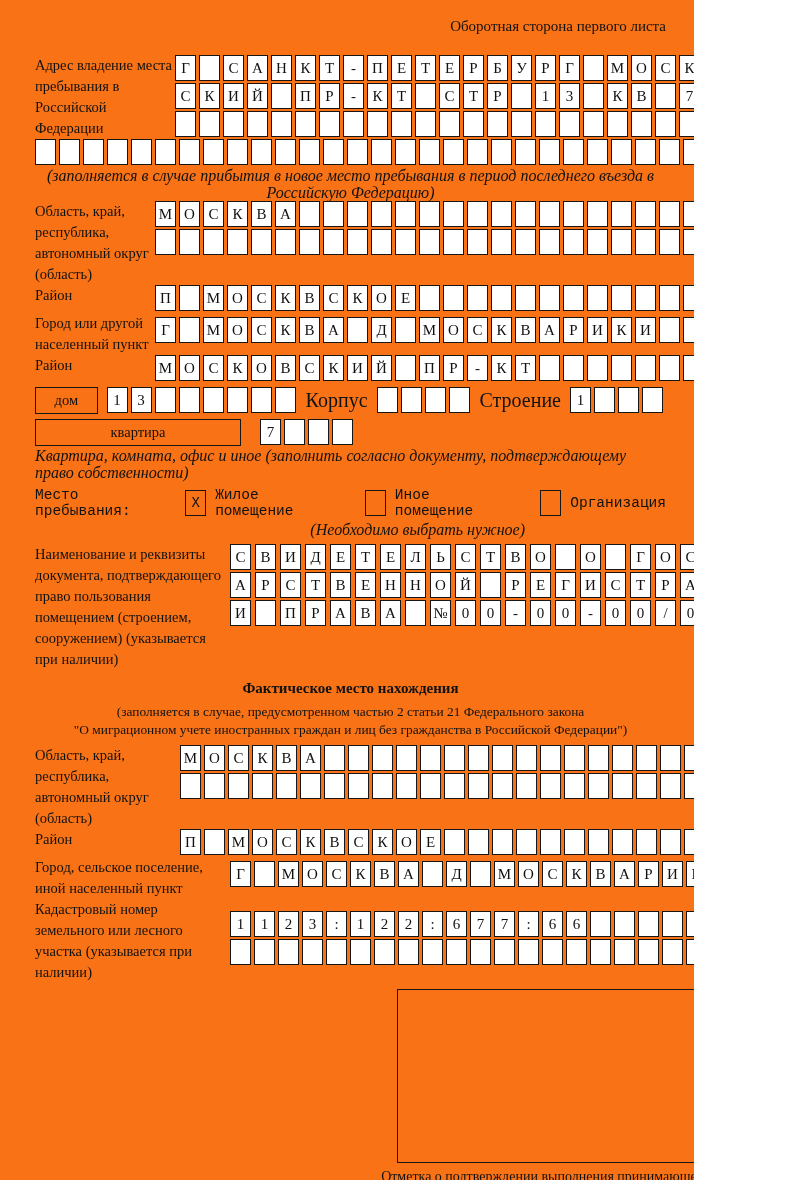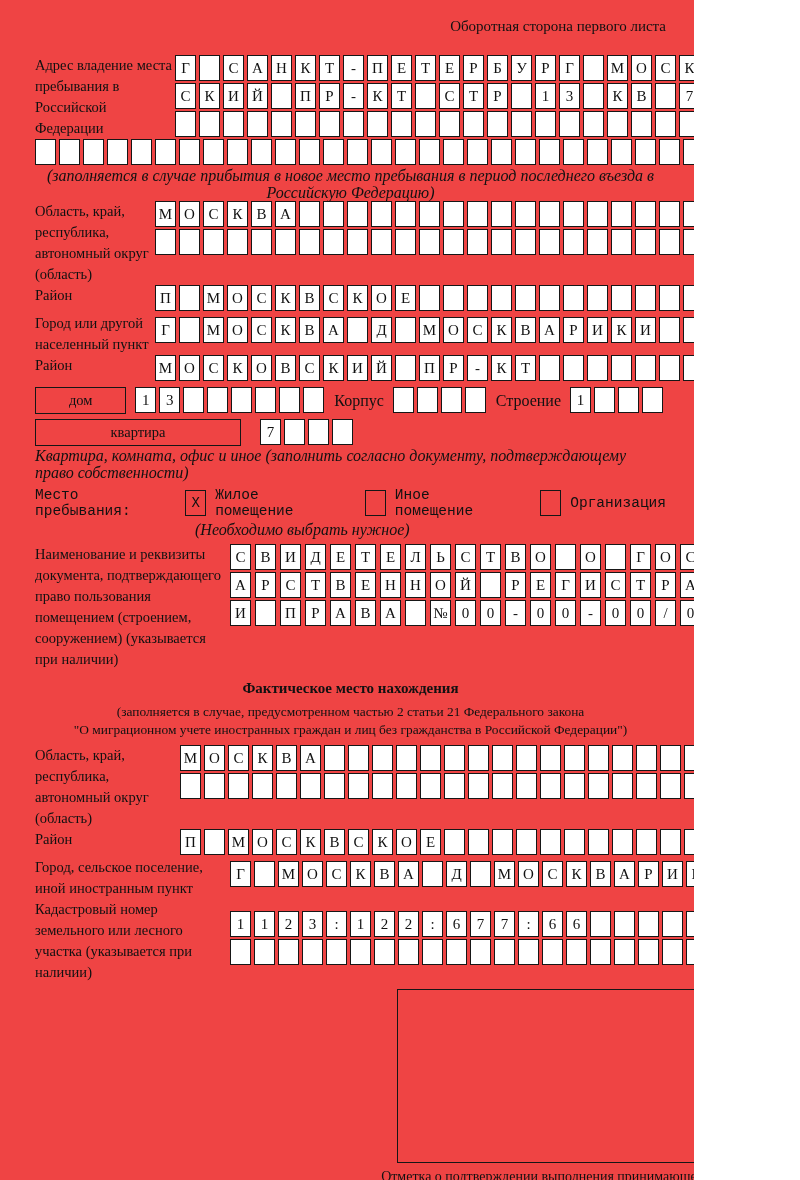--- a/index.html
+++ b/index.html
@@ -1,17 +1,17 @@
 <!DOCTYPE html>
 <html><head>
 <meta charset="utf-8">
 <style>
   * { margin:0; padding:0; box-sizing:border-box; }
   body { background:#fff; font-family:"Liberation Serif","DejaVu Serif",serif; color:#111; }
-  .page { width:694px; height:1180px; padding:18px 28px 0 35px; overflow:hidden; background:#ef4444; }
+  .page { width:694px; height:1180px; padding:18px 28px 0 35px; overflow:hidden; background:#f97316; }
 
   .header-note { text-align:right; font-size:15px; margin-bottom:20px; }
 
   .field-row { display:flex; align-items:flex-start; }
   .label { font-size:14.5px; line-height:21px; }
   .w140 { flex:0 0 140px; }
   .w120 { flex:0 0 120px; }
   .w145 { flex:0 0 145px; }
   .w195 { flex:0 0 195px; }
 
@@ -27,30 +27,30 @@
   .center { text-align:center; }
   .section-title { text-align:center; font-weight:bold; font-size:15.5px; margin:7px 0 8px 0; }
 
   .house-row, .apt-row { display:flex; align-items:flex-start; margin-top:4px; }
   .wide-box {
     height:27px; border:1.7px solid #161616; display:inline-flex;
     align-items:center; justify-content:center; font-size:14.5px;
   }
   .dom-box { width:175px; margin-right:9px; }
   .kv-box { width:206px; margin-right:19px; }
-  .inline-label { font-size:16px; line-height:27px; margin:0 9px 0 7px; }
+  .inline-label { font-size:20px; line-height:27px; margin:0 9px 0 7px; }
 
   .stay-row { display:flex; align-items:center; margin-top:6px; font-size:14.5px;font-family:Liberation Mono, monospace; }
   .checkbox {
     width:22px; height:26px; border:1.8px solid #161616; display:inline-flex;
     align-items:center; justify-content:center; font-size:14px; margin:0 9px 0 10px;
   }
   .cb-2 { margin-left:26px; }
   .cb-3 { margin-left:30px; }
-  .stay-note { margin:2px 0 6px 160px; width:330px; text-align:left; }
+  .stay-note { margin:2px 0 6px 160px; width:330px; text-align:right; }
 
   .subtitle { text-align:center; font-weight:bold; font-size:15px; margin:10px 0 6px 0; }
   .sub-note { text-align:center; font-size:13.4px; line-height:18px; }
 
   .cells-col { display:flex; flex-direction:column; }
   .mt12 { margin-top:12px; }
   .mt4 { margin-top:4px; }
 
   .stamp-box { width:357px; height:174px; border:1.7px solid #161616; margin-left:362px; margin-top:6px; }
   .stamp-caption { width:405px; margin-left:340px; margin-top:4px; text-align:center; font-size:14px; line-height:19px; }
@@ -546,21 +546,21 @@
         <span class="cell"></span>
         <span class="cell"></span>
         <span class="cell"></span>
         <span class="cell"></span>
         <span class="cell"></span>
         <span class="cell"></span>
       </div>
   </div>
 
   <div class="field-row">
-    <div class="label w195">Город, сельское поселение, иной иностранным пункт</div>
+    <div class="label w195">Город, сельское поселение, иной населенный пункт</div>
     <div class="cell-row mt4">
         <span class="cell">Г</span>
         <span class="cell"></span>
         <span class="cell">М</span>
         <span class="cell">О</span>
         <span class="cell">С</span>
         <span class="cell">К</span>
         <span class="cell">В</span>
         <span class="cell">А</span>
         <span class="cell"></span>

